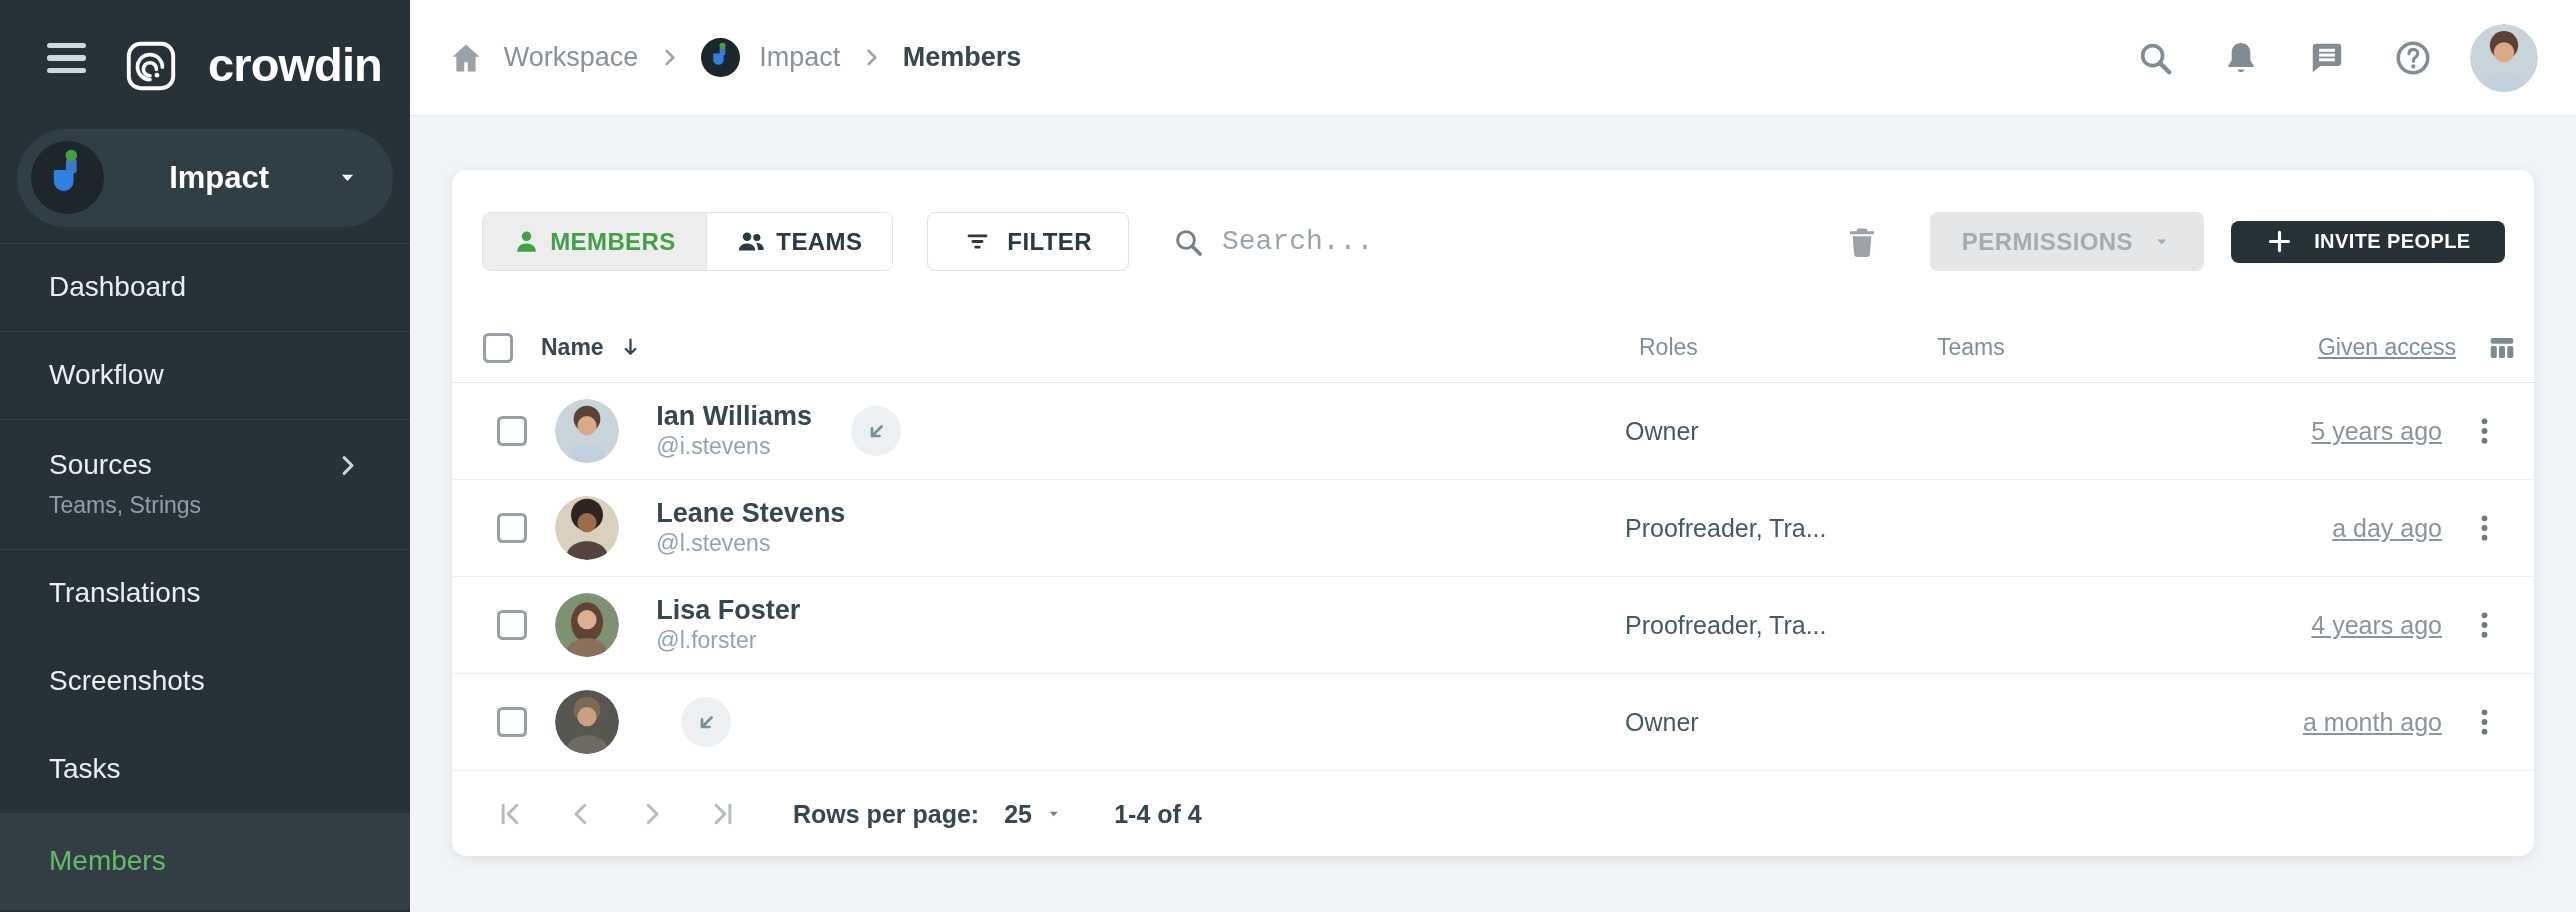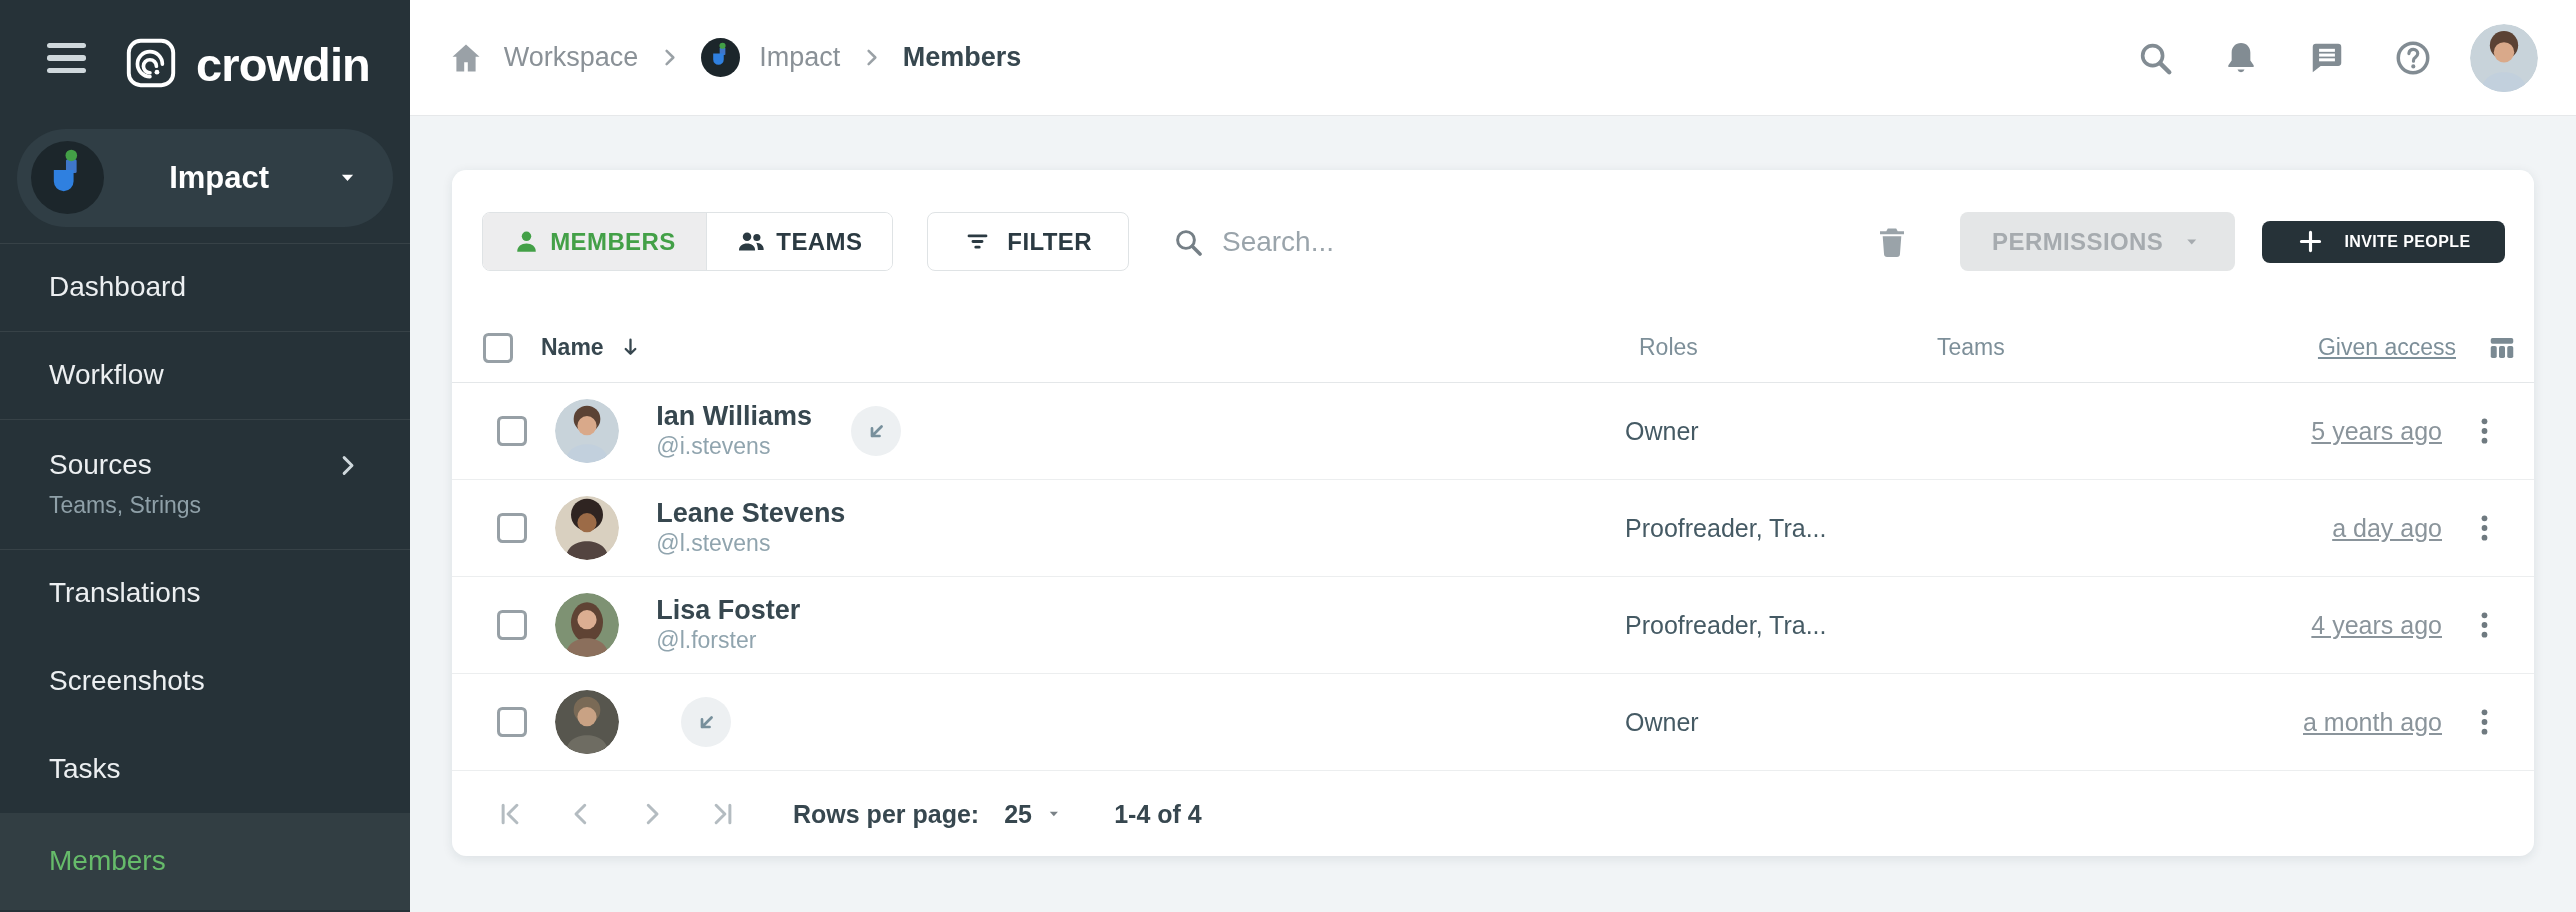--- a/index.html
+++ b/index.html
@@ -4,21 +4,21 @@
 <style>
   * { margin:0; padding:0; box-sizing:border-box; }
   html,body { width:2576px; height:912px; font-family:"Liberation Sans", sans-serif; background:#f1f4f6; overflow:hidden; }
   .app { position:relative; width:2576px; height:912px; }
 
   
   .sidebar { position:absolute; left:0; top:0; width:410px; height:912px; background:#263238; z-index:3; }
   .side-top { height:116px; display:flex; align-items:center; padding-left:47px; }
   .burger { display:flex; flex-direction:column; gap:7.2px; background:none; border:none; cursor:pointer; margin-right:39px; }
   .burger span { width:39px; height:5.4px; background:#cfd8dc; border-radius:2.7px; }
-  .brand { display:flex; align-items:flex-start; gap:19px; cursor:pointer;margin-top:12px; }
+  .brand { display:flex; align-items:flex-end; gap:31px; cursor:pointer;margin-top:12px; }
   .brand svg { width:52px; height:52px; }
   .brand-text { color:#fff; font-size:47px; font-weight:700; letter-spacing:-0.9px; }
 
   .project-pill { margin:12.5px auto 0; width:376px; height:98px; background:#303e45; border-radius:49px;
     display:flex; align-items:center; padding:0 32px 0 14.3px; cursor:pointer; }
   .project-logo { width:73px; height:73px; flex:none; }
   .project-name { flex:1; text-align:center; color:#fff; font-size:31px; font-weight:700; }
   .pill-caret { flex:none; }
 
   .nav { margin-top:16px; }
@@ -47,29 +47,29 @@
 
   .toolbar { display:flex; align-items:center; height:143px; padding:0 29.5px; flex:none; }
   .segmented { display:flex; border:1.8px solid #dfe3e5; border-radius:8px; overflow:hidden; height:59px; }
   .seg-btn { display:flex; align-items:center; gap:10.7px; padding:0 30px; font-size:24px; font-weight:700;
     letter-spacing:0.4px; background:#fff; border:none; cursor:pointer; color:#2b3a42; font-family:inherit; }
   .seg-btn.active { background:#ededee; color:#43a047; border-right:1.8px solid #dfe3e5; }
   .btn-outline { margin-left:34px; height:59px; display:flex; align-items:center; gap:16px; padding:0 36px;
     border:1.8px solid #dfe3e5; border-radius:8px; background:#fff; font-size:24px; font-weight:700;
     letter-spacing:0.4px; color:#2b3a42; cursor:pointer; font-family:inherit; }
   .search-box { margin-left:43px; display:flex; align-items:center; gap:18px; flex:1; }
-  .search-box input { border:none; outline:none; font-size:28px; color:#4a555b; width:429px; background:transparent; font-family:Liberation Sans, sans-serif; }
+  .search-box input { border:none; outline:none; font-size:28px; color:#4a555b; width:429px; background:transparent; font-family:Liberation Mono, monospace; }
   .search-box input::placeholder { color:#9aa4ab; }
   .tb-right { margin-left:auto; display:flex; align-items:center; }
   .trash-btn { background:none; border:none; cursor:pointer; margin-right:50px; display:flex; }
   .btn-disabled { height:59px; display:flex; align-items:center; gap:18px; padding:0 32px; border:none;
     border-radius:8px; background:#e4e6e7; color:#a6abaf; font-size:24px; font-weight:700; letter-spacing:0.4px;
     cursor:default; font-family:inherit; }
   .btn-dark { margin-left:27px; height:42px; display:flex; align-items:center; gap:19.7px; padding:0 34px; border:none;
-    border-radius:8px; background:#263238; color:#fff; font-size:16px; font-weight:700; letter-spacing:0.4px;
+    border-radius:8px; background:#263238; color:#fff; font-size:20px; font-weight:700; letter-spacing:0.4px;
     cursor:pointer; font-family:inherit; }
 
   .thead { display:flex; align-items:center; height:70px; padding:0 17px; border-bottom:1.8px solid #e4e7e9;
     font-size:23px; color:#7d8f99; flex:none; }
   .col-check { width:72px; display:flex; align-items:center; }
   .checkbox { width:30px; height:30px; border:3.6px solid #97a0a6; border-radius:5.4px; background:#fff; cursor:pointer; margin-left:14.3px; }
   .col-name { flex:1; display:flex; align-items:center; gap:14.3px; }
   .thead .col-name { color:#37474f; font-weight:700; }
   .col-roles { width:298px; }
   .col-teams { width:224px; }

